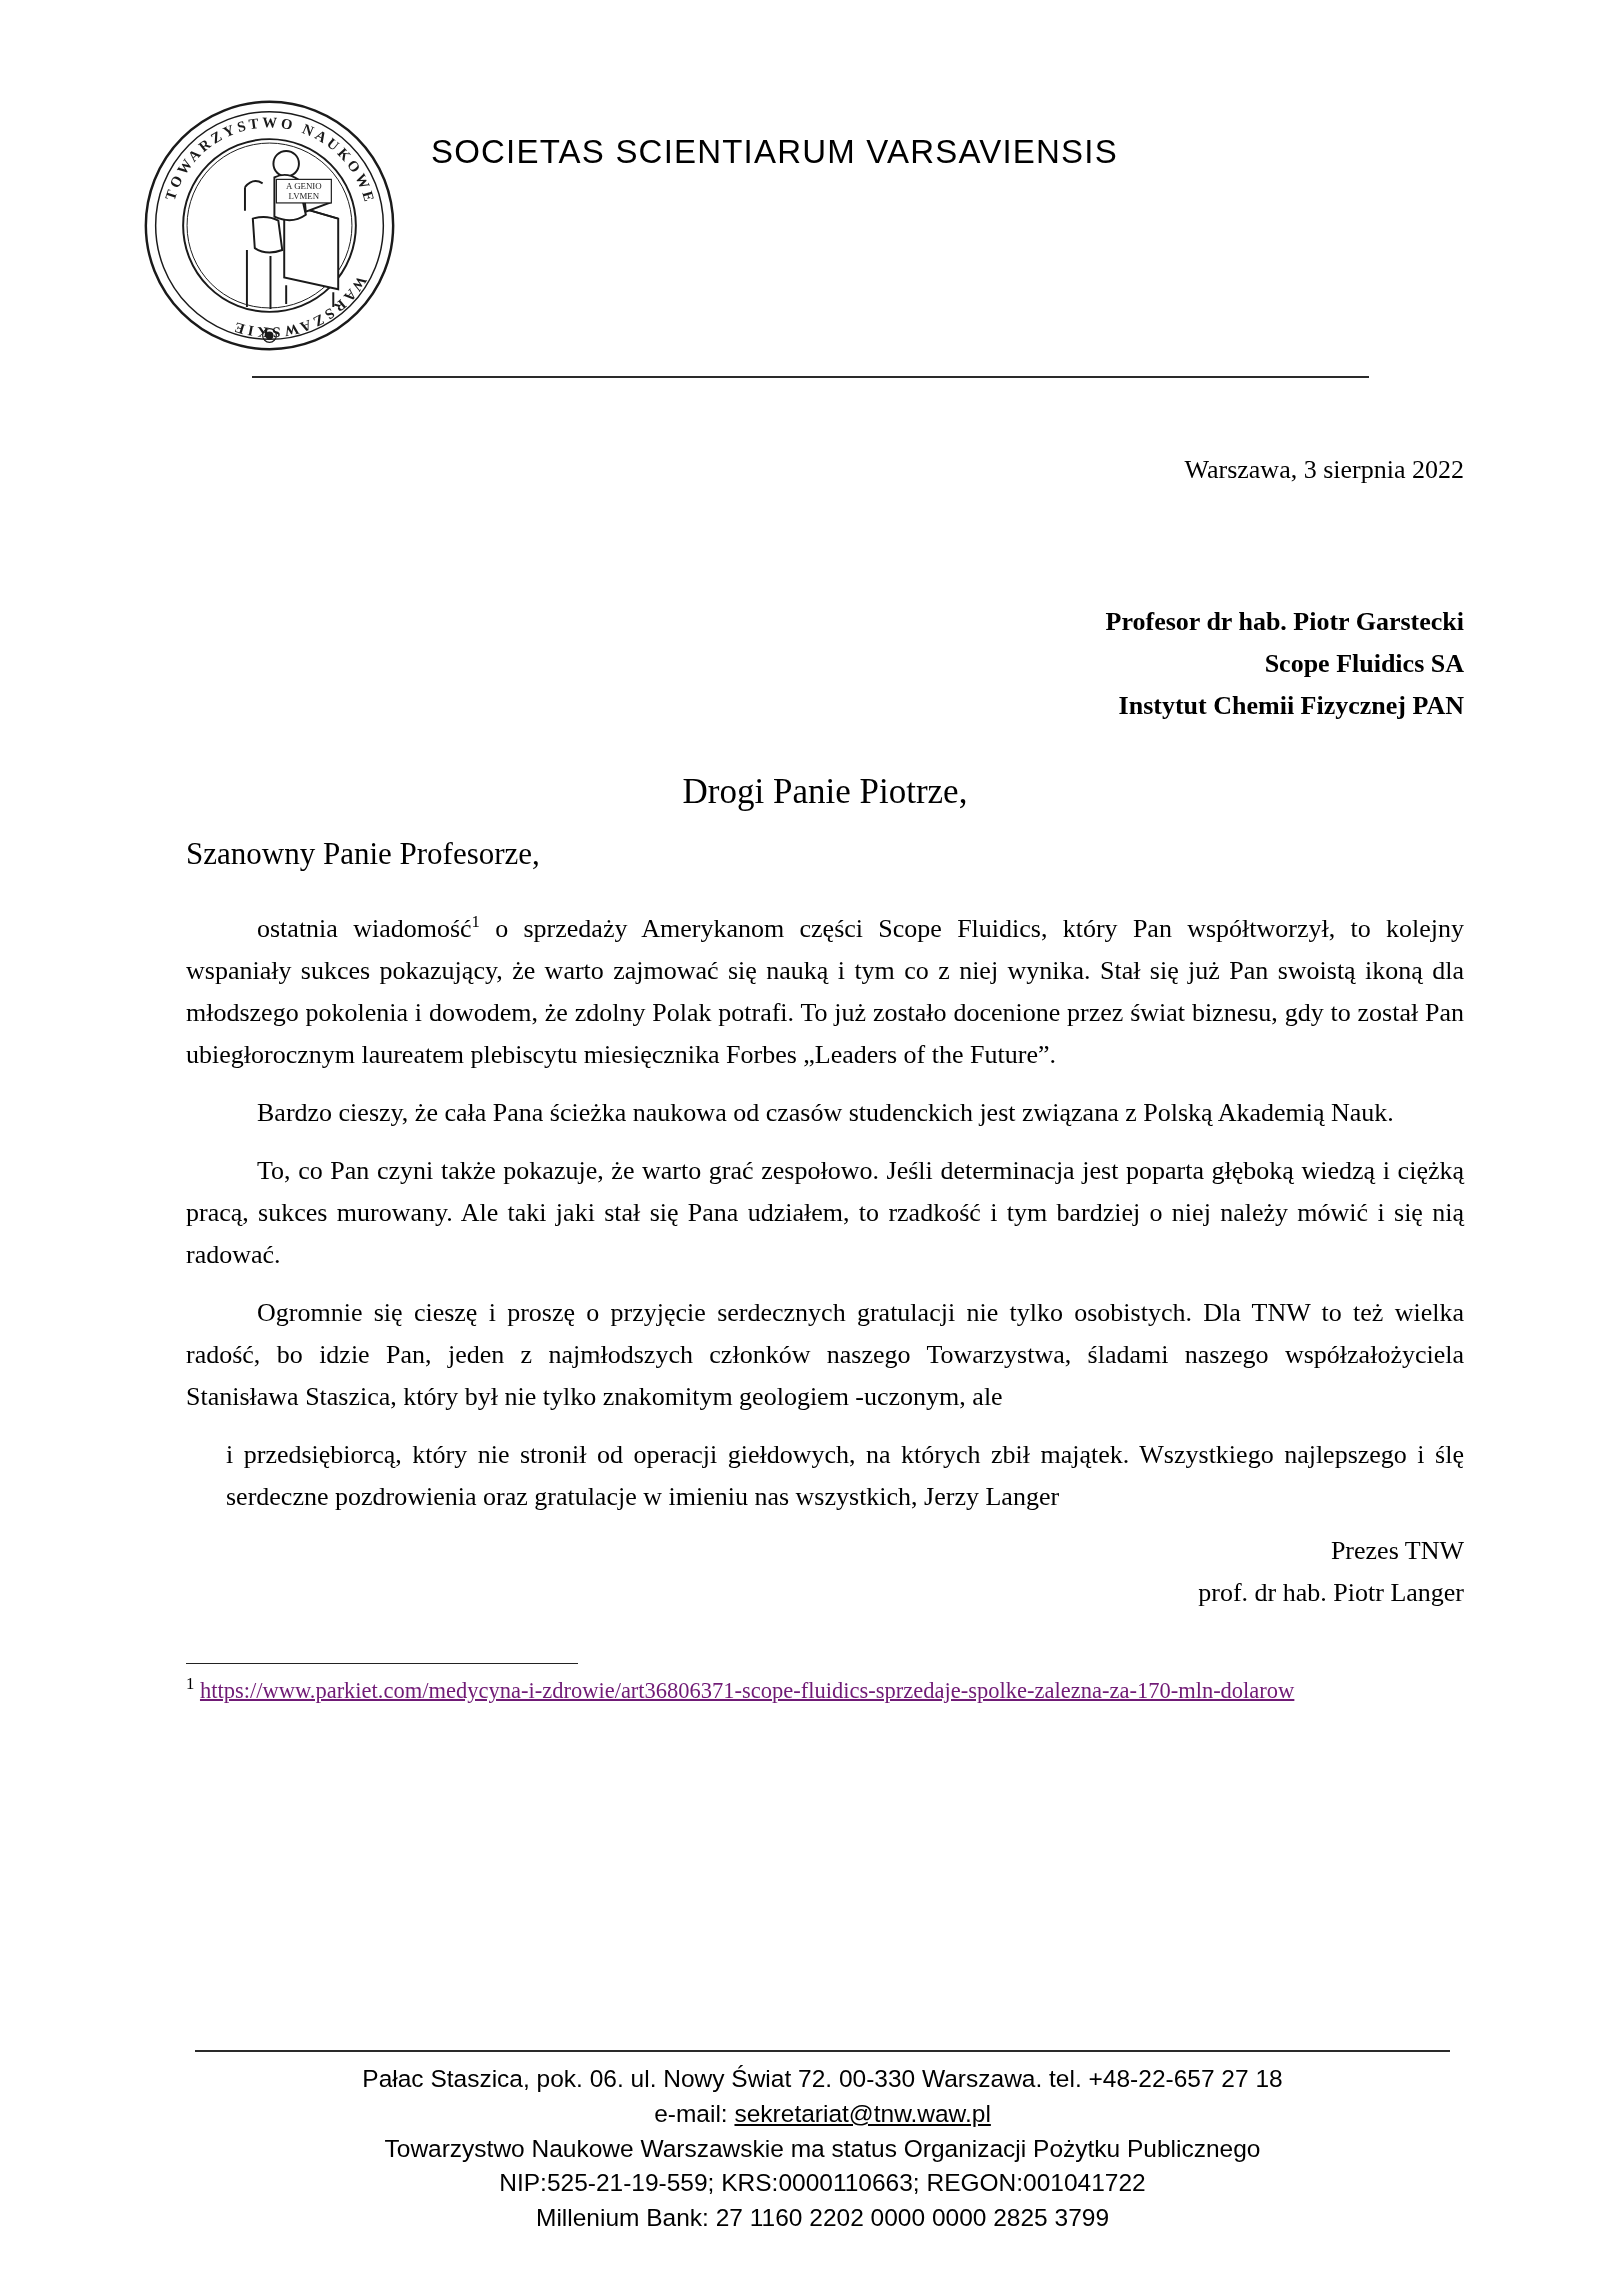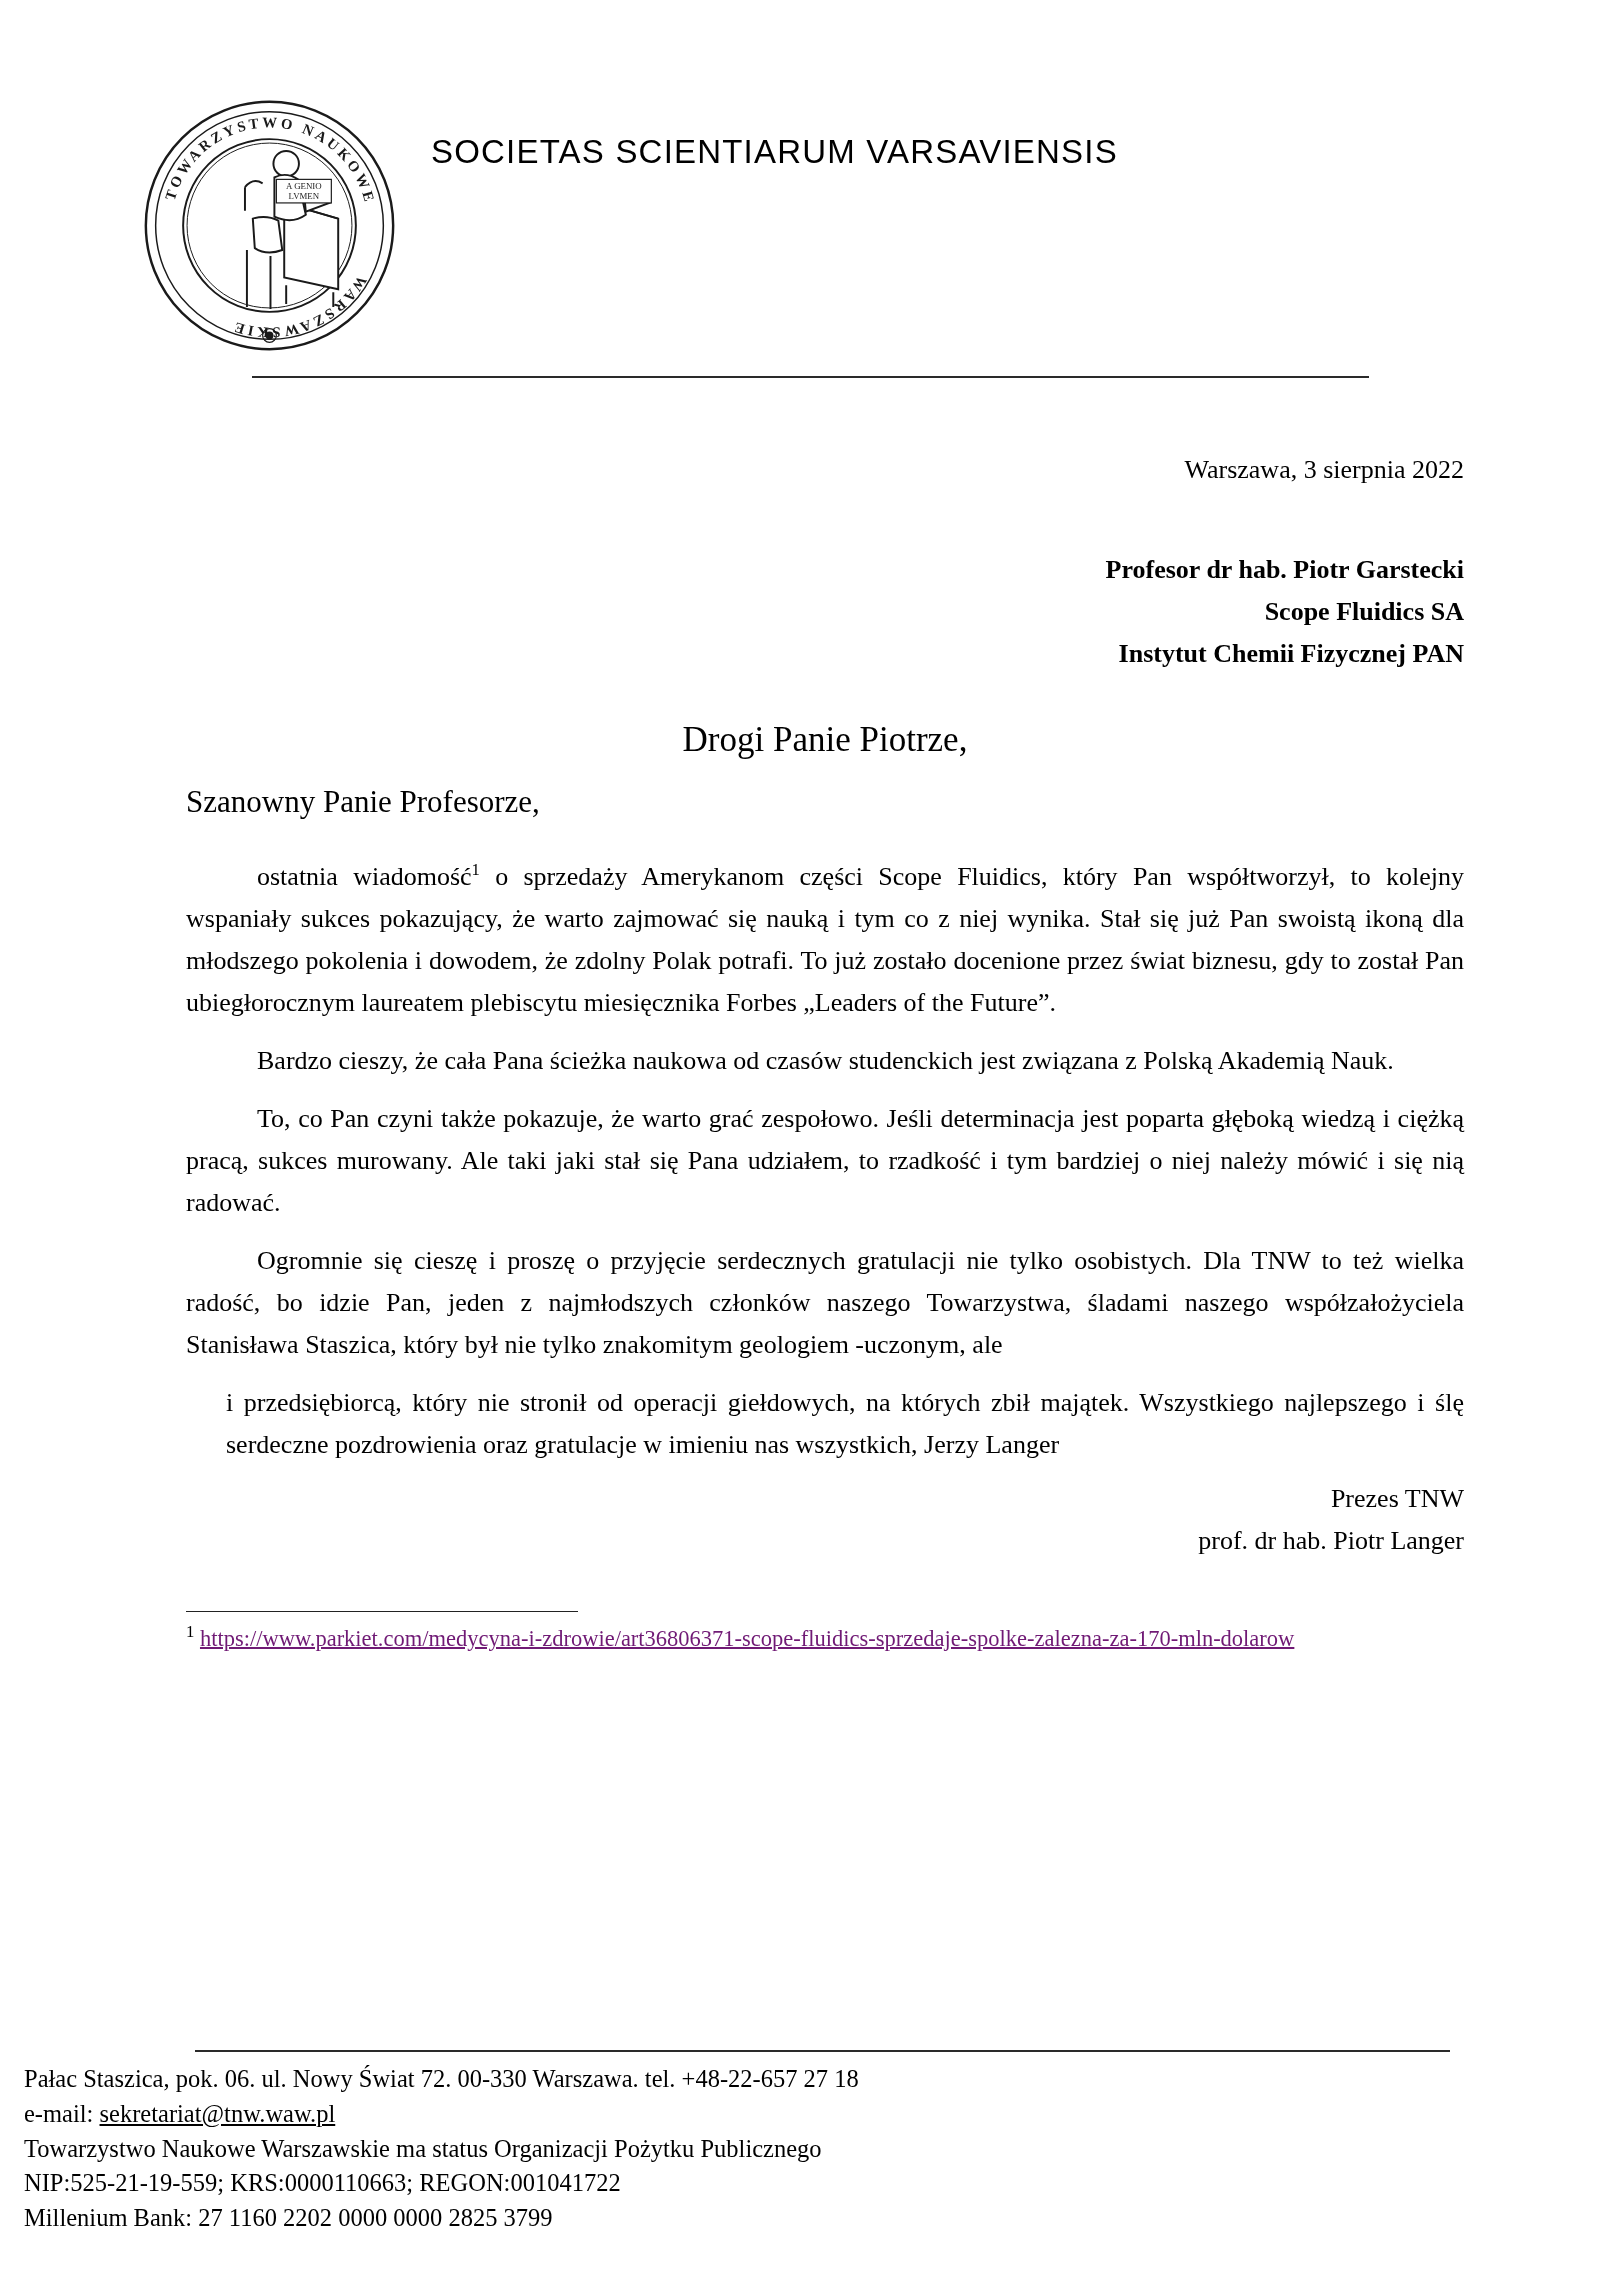--- a/index.html
+++ b/index.html
@@ -65,21 +65,21 @@
 
   .date-line {
     text-align: right;
     margin-top: 71px;
     font-size: 26px;
   }
 
   .addressee {
     text-align: right;
     font-weight: bold;
-    margin-top: 58px;
+    margin-top: 110px;
     line-height: 1.62;
     font-size: 26px;
   }
 
   .salutation {
     margin-top: 37px;
     text-align: center;
     font-size: 35px;
   }
   .salutation-2 {
@@ -132,21 +132,22 @@
     text-decoration: underline;
     word-break: break-all;
   }
 
   
   .footer {
     position: absolute;
     left: 0;
     right: 0;
     bottom: 57px;
-    font-family: Liberation Serif, serif;
+    text-align: center;
+    font-family: Liberation Sans, sans-serif;
     font-size: 24.5px;
     line-height: 1.42;
     padding-left: 24px;
   }
   .footer-rule {
     width: 1255px;
     margin: 0 auto 9.8px auto;
     border-bottom: 2px solid #2a2a2a;
   }
   .footer .email-link {

